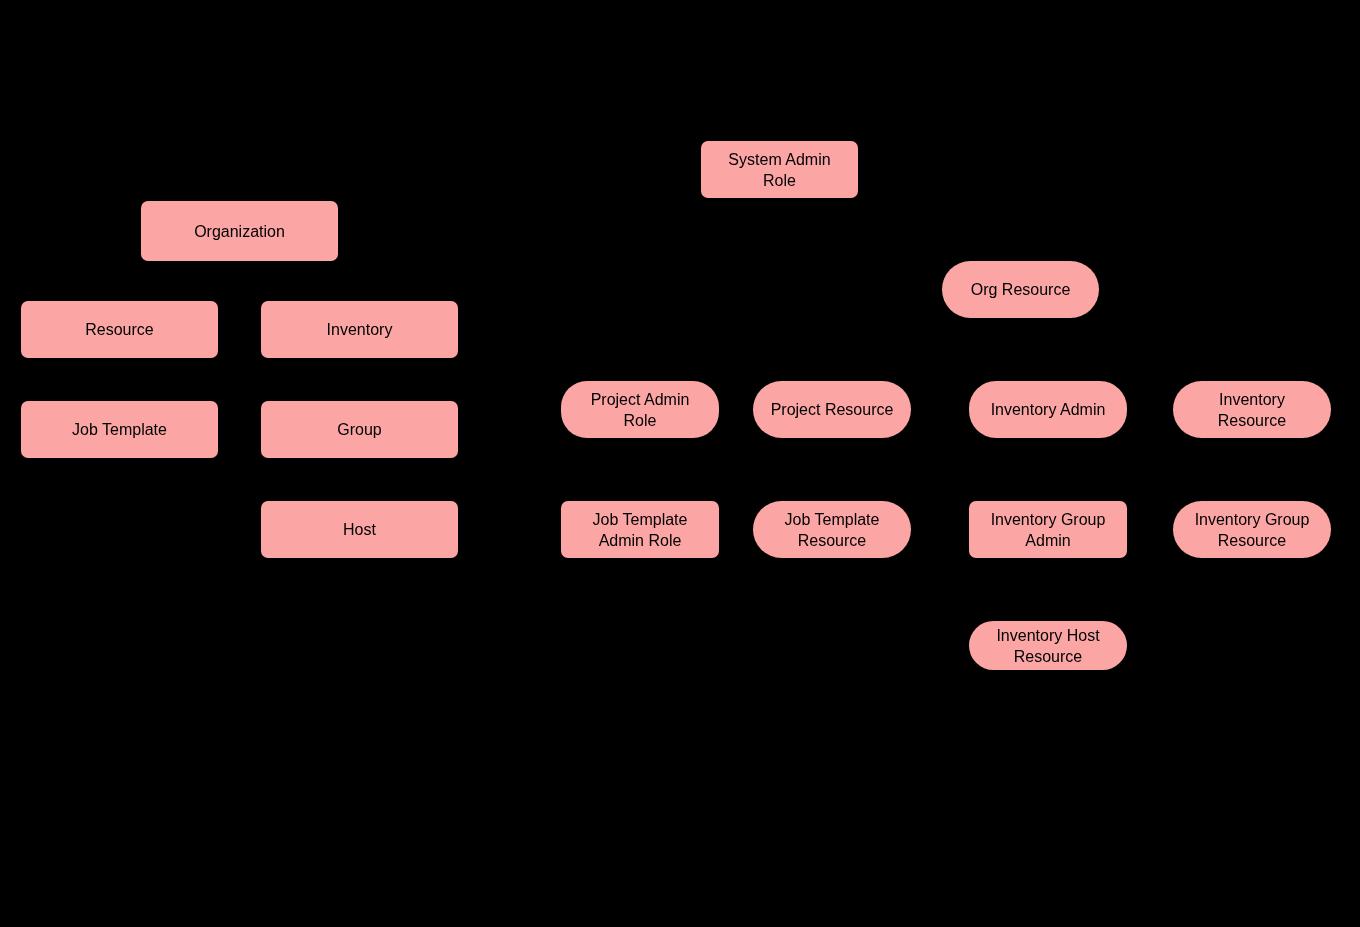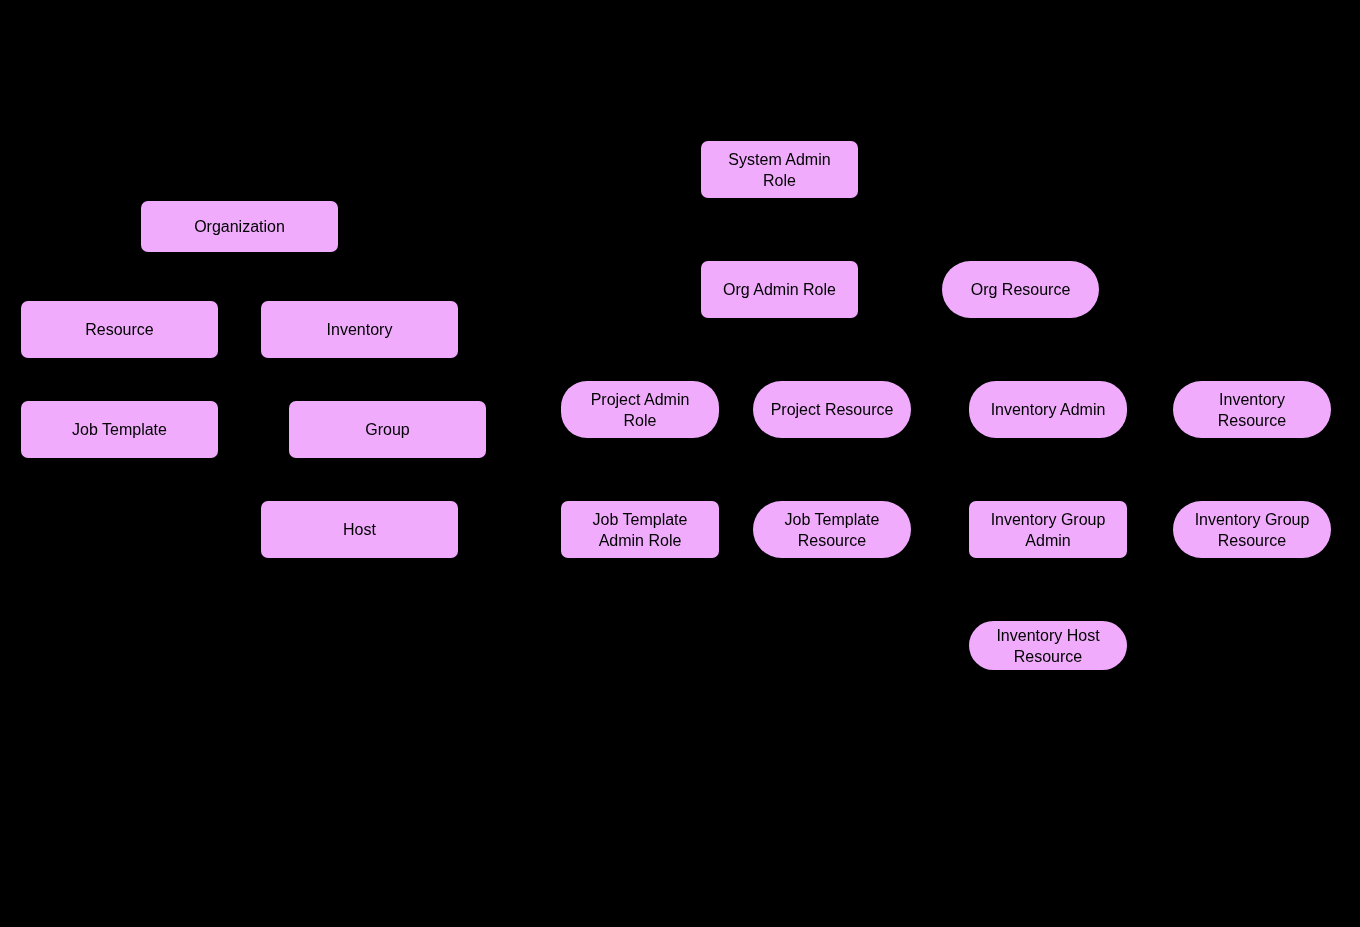--- a/index.html
+++ b/index.html
@@ -10,40 +10,40 @@
   .canvas {
     position: relative;
     width: 1360px;
     height: 927px;
     background: #000000;
     overflow: hidden;
     font-family: "Liberation Sans", sans-serif;
   }
   .node {
     position: absolute;
-    background: #f0abfc;
+    background: #fca5a5;
     color: #000000;
     display: flex;
     align-items: center;
     justify-content: center;
     text-align: center;
     font-size: 16px;
     line-height: 21px;
     white-space: pre-line;
     box-sizing: border-box;
   }
   .rect { border-radius: 7px; }
   .stadium { border-radius: 28.5px; }
 
   
-  .pos-organization            { left: 141px; top: 201px; width: 197px; height: 51px; }
+  .pos-organization            { left: 141px; top: 201px; width: 197px; height: 60px; }
   .pos-project                 { left: 21px;  top: 301px; width: 197px; height: 57px; }
   .pos-inventory               { left: 261px; top: 301px; width: 197px; height: 57px; }
   .pos-job-template            { left: 21px;  top: 401px; width: 197px; height: 57px; }
-  .pos-group                   { left: 261px; top: 401px; width: 197px; height: 57px; margin-left: 28px; }
+  .pos-group                   { left: 261px; top: 401px; width: 197px; height: 57px; }
   .pos-host                    { left: 261px; top: 501px; width: 197px; height: 57px; }
 
   
   .pos-system-admin-role       { left: 701px;  top: 141px; width: 157px; height: 57px; }
   .pos-org-admin-role          { left: 701px;  top: 261px; width: 157px; height: 57px; }
   .pos-org-resource            { left: 942px;  top: 261px; width: 157px; height: 57px; }
   .pos-project-admin-role      { left: 561px;  top: 381px; width: 158px; height: 57px; border-radius: 26px; }
   .pos-project-resource        { left: 753px;  top: 381px; width: 158px; height: 57px; text-align: right; }
   .pos-inventory-admin         { left: 969px;  top: 381px; width: 158px; height: 57px; border-radius: 27px; }
   .pos-inventory-resource      { left: 1173px; top: 381px; width: 158px; height: 57px; }
@@ -60,21 +60,20 @@
 
   <div class="node rect pos-organization">Organization</div>
   <div class="node rect pos-project">Resource</div>
   <div class="node rect pos-inventory">Inventory</div>
   <div class="node rect pos-job-template">Job Template</div>
   <div class="node rect pos-group">Group</div>
   <div class="node rect pos-host">Host</div>
 
   <div class="node rect pos-system-admin-role">System Admin
 Role</div>
-  <div class="node rect pos-org-admin-role">Org Admin Role</div>
   <div class="node stadium pos-org-resource">Org Resource</div>
   <div class="node rect pos-project-admin-role">Project Admin
 Role</div>
   <div class="node stadium pos-project-resource">Project Resource</div>
   <div class="node rect pos-inventory-admin">Inventory Admin</div>
   <div class="node stadium pos-inventory-resource">Inventory
 Resource</div>
   <div class="node rect pos-job-template-admin-role">Job Template
 Admin Role</div>
   <div class="node stadium pos-job-template-resource">Job Template

